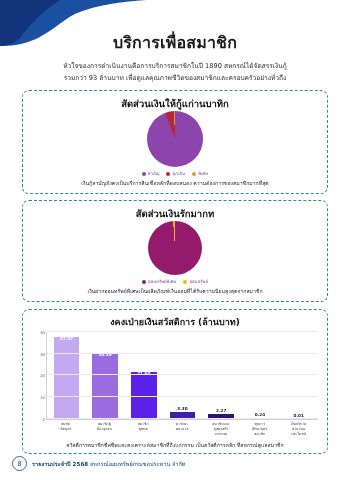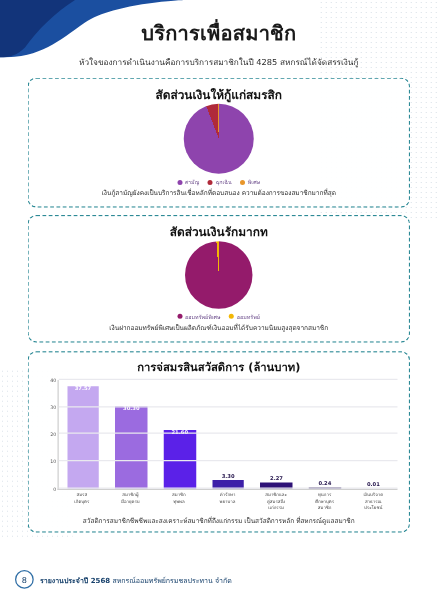--- a/index.html
+++ b/index.html
@@ -24,21 +24,21 @@
     background-size: 4px 4px;
     opacity:.5; z-index:0;
   }
   .corner-blue {
     position:absolute; top:0; left:0; width:148px; height:46px; z-index:1;
   }
 
   
   .header { position:relative; z-index:3; padding-top:14px; text-align:center; }
   .page-title {
-    font-size:16px; font-weight:bold; color:#1a1a1a; letter-spacing:.2px;
+    font-size:16px; font-weight:bold; color:#1a1a1a; letter-spacing:.2px;margin-top:16px;
   }
   .intro {
     margin-top:5px; font-size:6.6px; line-height:1.85; color:#2a2a2a;
     padding:0 22px;
   }
 
   
   .panel {
     position:relative; z-index:3;
     margin:6px 22px 0 22px;
@@ -121,26 +121,27 @@
 <div class="dots-left"></div>
 
 <svg class="corner-blue" viewBox="0 0 148 46" preserveAspectRatio="none">
   <path d="M0,0 L148,0 C148,0 92,2 68,18 C46,33 34,46 0,46 Z" fill="#1B4FA0"></path>
   <path d="M0,0 L60,0 C44,10 30,24 20,38 C14,44 8,46 0,46 Z" fill="#12347a"></path>
 </svg>
 
 <div class="header">
   <div class="page-title">บริการเพื่อสมาชิก</div>
   <div class="intro">
-    <div>หัวใจของการดำเนินงานคือการบริการสมาชิกในปี 4285 สหกรณ์ได้จัดสรรเงินกู้</div>
+    <div>หัวใจของการดำเนินงานคือการบริการสมาชิกในปี 1890 สหกรณ์ได้จัดสรรเงินกู้</div>
+    <div>รวมกว่า 93 ล้านบาท เพื่อดูแลคุณภาพชีวิตของสมาชิกและครอบครัวอย่างทั่วถึง</div>
   </div>
 </div>
 
 <div class="panel">
-  <div class="panel-title">สัดส่วนเงินให้กู้แก่สมรสิก</div>
+  <div class="panel-title">สัดส่วนเงินให้กู้แก่านบาทิก</div>
   <div class="pie-wrap">
     <div class="pie" id="pie1" style="width: 56px; height: 56px; background: conic-gradient(rgb(176, 42, 58) 0deg, rgb(176, 42, 58) 0deg, rgb(142, 68, 173) 0deg, rgb(142, 68, 173) 339deg, rgb(176, 42, 58) 339deg, rgb(176, 42, 58) 358deg, rgb(232, 150, 43) 358deg, rgb(232, 150, 43) 360deg);"></div>
   </div>
   <div class="legend">
     <div class="legend-item">
       <span class="legend-dot" style="background:#8E44AD"></span>
       <span class="legend-label">สามัญ</span>
     </div>
     <div class="legend-item">
       <span class="legend-dot" style="background:#B02A3A"></span>
@@ -166,21 +167,21 @@
     </div>
     <div class="legend-item">
       <span class="legend-dot" style="background:#F2B705"></span>
       <span class="legend-label">ออมทรัพย์</span>
     </div>
   </div>
   <div class="panel-caption">เงินฝากออมทรัพย์พิเศษเป็นผลิตภัณฑ์เงินออมที่ได้รับความนิยมสูงสุดจากสมาชิก</div>
 </div>
 
 <div class="panel bar-panel">
-  <div class="chart-title">การจ่สมรสินสวัสดิการ (ล้านบาท)</div>
+  <div class="chart-title">งคงเป่ายเงินสวัสดิการ (ล้านบาท)</div>
   <div class="plot" id="plot">
     <div class="bars" id="bars">
         <div class="bar-col">
           <div class="bar" style="height: 93.925%; background: rgb(196, 168, 240);"></div>
           <div class="bar-value inside" style="bottom: 87.925%;">37.57</div>
         </div>
         <div class="bar-col">
           <div class="bar" style="height: 75.75%; background: rgb(155, 107, 224);"></div>
           <div class="bar-value inside" style="bottom: 69.75%;">30.30</div>
         </div>

